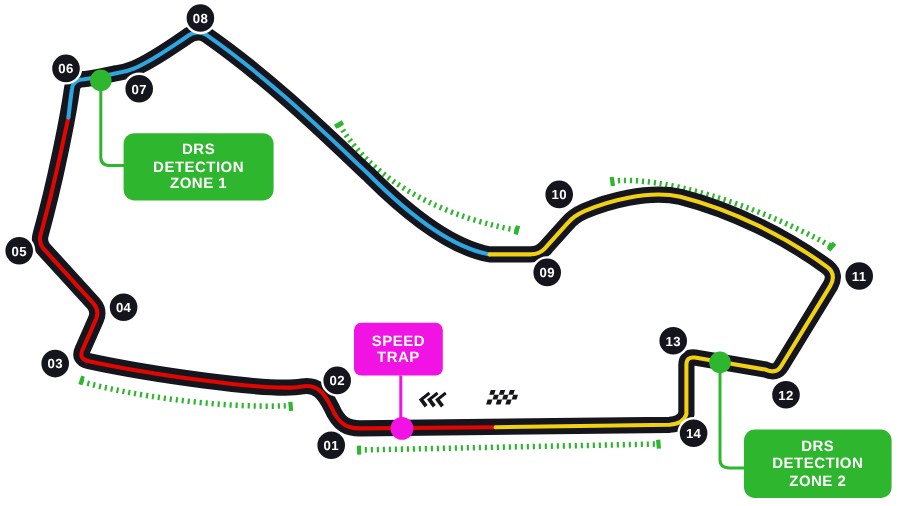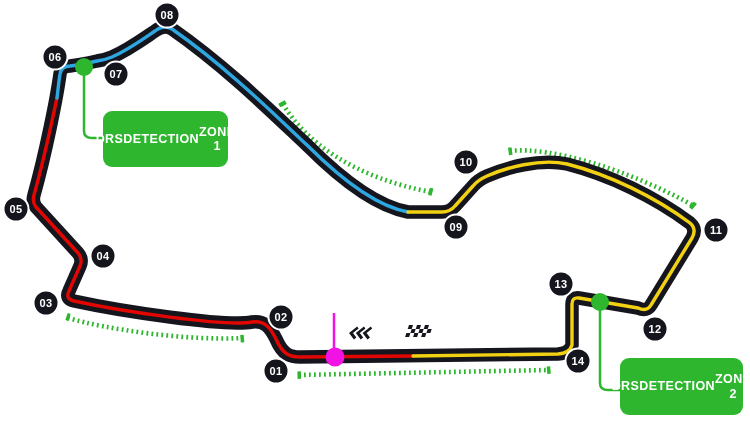--- a/index.html
+++ b/index.html
@@ -20,22 +20,22 @@
   .conn-magenta{stroke:var(--speed-trap-magenta,#F013E3);stroke-width:2.5;fill:none;}
   .dot-green{fill:var(--drs-green,#2EB62E);}
   .dot-magenta{fill:var(--speed-trap-magenta,#F013E3);}
   .badge{fill:var(--track,#15151E);stroke:#fff;stroke-width:2;}
   .badge-label{fill:#fff;font-family:"Liberation Sans",sans-serif;font-weight:bold;font-size:11px;text-anchor:middle;letter-spacing:.3px;}
   .flag-cell{fill:var(--track,#15151E);}
   .chevron{stroke:var(--track,#15151E);stroke-width:2.8;fill:none;}
   .map-label{
     position:absolute;border-radius:9px;color:var(--label-text,#fff);
     font-weight:bold;font-size:12.5px;line-height:14.5px;letter-spacing:.4px;
-    display:flex;flex-direction:row;align-items:center;justify-content:center;
-    text-align:center;text-transform:uppercase;
+    display:flex;flex-direction:column;align-items:center;justify-content:center;
+    text-transform:uppercase;
   }
   .map-label.green{background:var(--drs-green,#2EB62E);}
   .map-label.magenta{background:var(--speed-trap-magenta,#F013E3);border-radius:6px;}
 </style>
 </head>
 <body>
 
 <div class="stage">
   <svg width="750" height="422" viewBox="0 0 750 422">
 
@@ -166,13 +166,17 @@
   <div class="map-label green" style="left:103px;top:111px;width:125px;height:56px;">
     <span>DRS</span>
     <span>DETECTION</span>
     <span>ZONE 1</span>
   </div>
   <div class="map-label green" style="left:620px;top:358px;width:123px;height:57px;">
     <span>DRS</span>
     <span>DETECTION</span>
     <span>ZONE 2</span>
   </div>
+  <div class="map-label magenta" style="left:295px;top:269px;width:74px;height:44px;">
+    <span>SPEED</span>
+    <span>TRAP</span>
+  </div>
 </div>
 
 </body></html>

